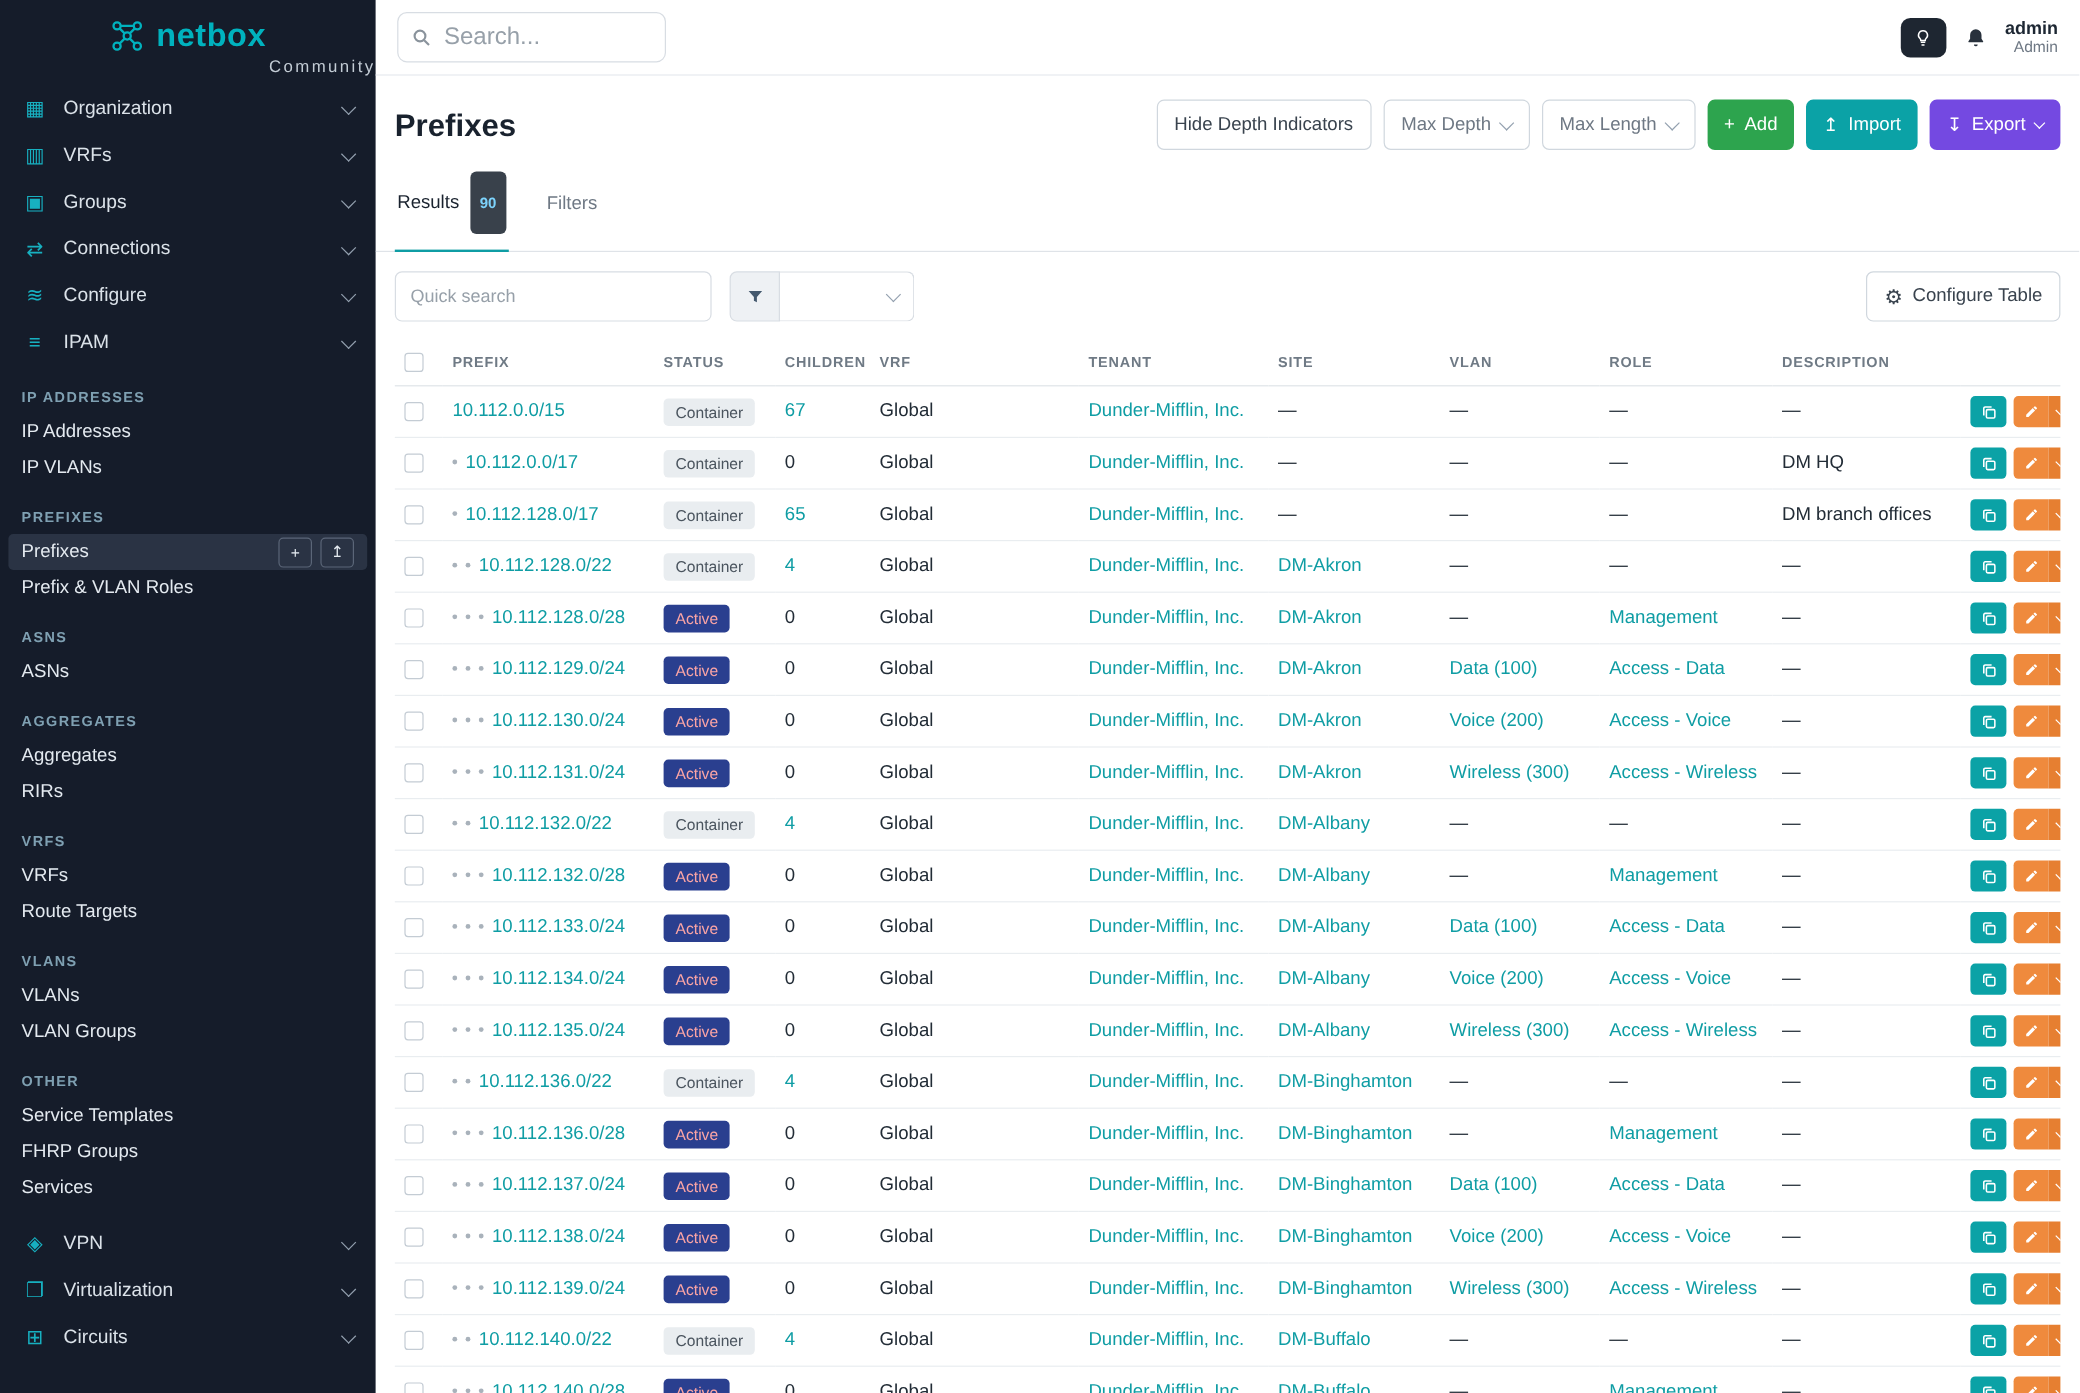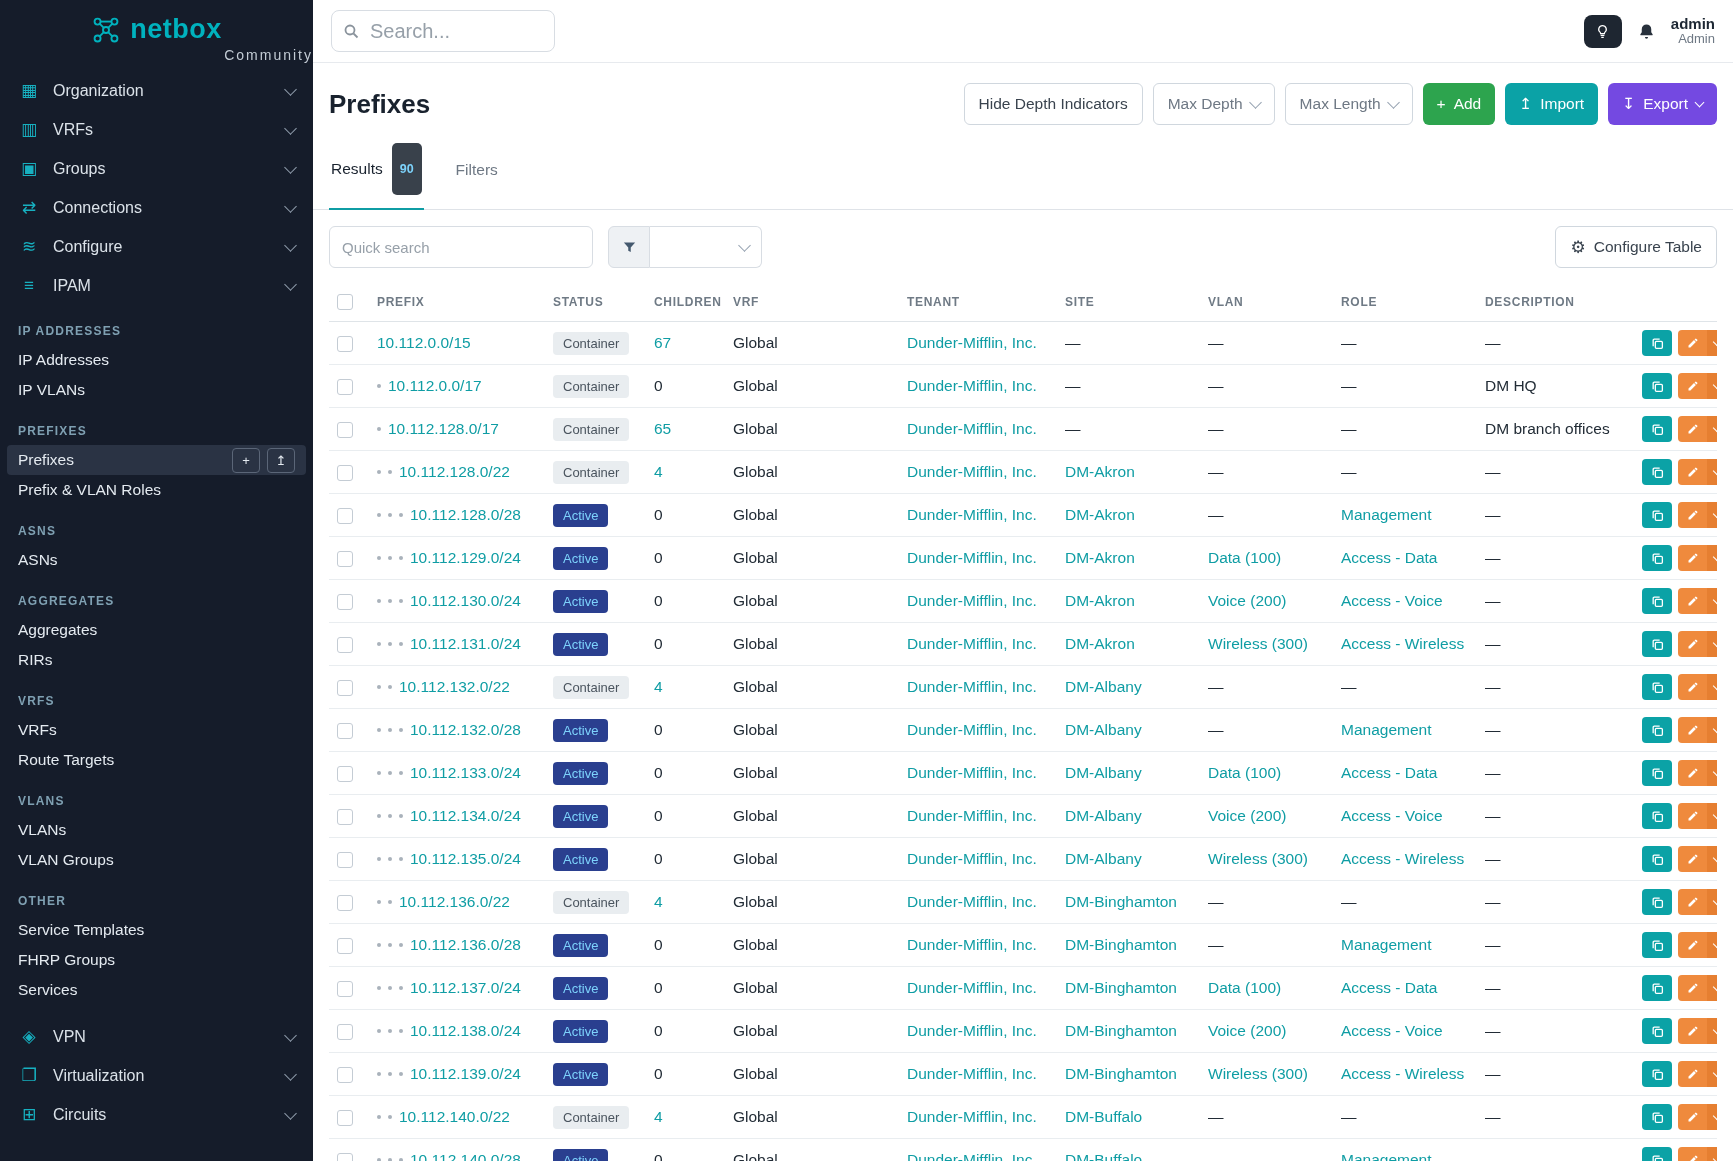--- a/index.html
+++ b/index.html
@@ -58,21 +58,21 @@
 .cfg-btn{margin-left:auto}
 .gear{font-size:17px;line-height:1;color:#39434e}
 
 
 table{width:100%;border-collapse:collapse;margin-top:14px;table-layout:fixed}
 th{font-size:12px;color:#6f7a85;font-weight:bold;letter-spacing:.7px;text-align:left;padding:12px 8px 11px;border-bottom:1px solid #dfe4e8;white-space:nowrap;cursor:pointer}
 td{padding:0 8px;height:42px;font-size:15.5px;border-bottom:1px solid #e9edf0;white-space:nowrap;overflow:hidden;color:#222c36}
 a.lnk{color:#0f9da4;text-decoration:none}
 .badge{display:inline-block;font-size:13px;padding:4px 10px;border-radius:4px}
 .b-container{background:#e9edf0;color:#4a545e}
-.b-active{background:#2a3f8f;color:#7dd3fc}
+.b-active{background:#2a3f8f;color:#fca5a5}
 .dot{display:inline-block;width:4px;height:4px;border-radius:50%;background:#a9b2bb;margin-right:7px;vertical-align:3px}
 input.cb{appearance:none;-webkit-appearance:none;width:16px;height:16px;border:1px solid #c4ccd4;border-radius:3px;background:#fff;margin:0;vertical-align:middle;cursor:pointer}
 .c-act{text-align:right}
 .act-copy{width:30px;height:26px;background:#0ba2a6;border:none;border-radius:4px;cursor:pointer;display:inline-flex;align-items:center;justify-content:center;vertical-align:middle;margin-right:6px;padding:0}
 .act-edit{display:inline-flex;vertical-align:middle}
 .edit-main{width:29px;height:26px;background:#ef8a3d;border:none;border-radius:4px 0 0 4px;cursor:pointer;display:inline-flex;align-items:center;justify-content:center;padding:0}
 .edit-caret{width:19px;height:26px;background:#e67f31;border:none;border-radius:0 4px 4px 0;cursor:pointer;display:inline-flex;align-items:center;justify-content:center;padding:0}
 .edit-caret .chev{width:5px;height:5px;border-color:#fff;margin-top:-2px}
 </style>
 </head>

